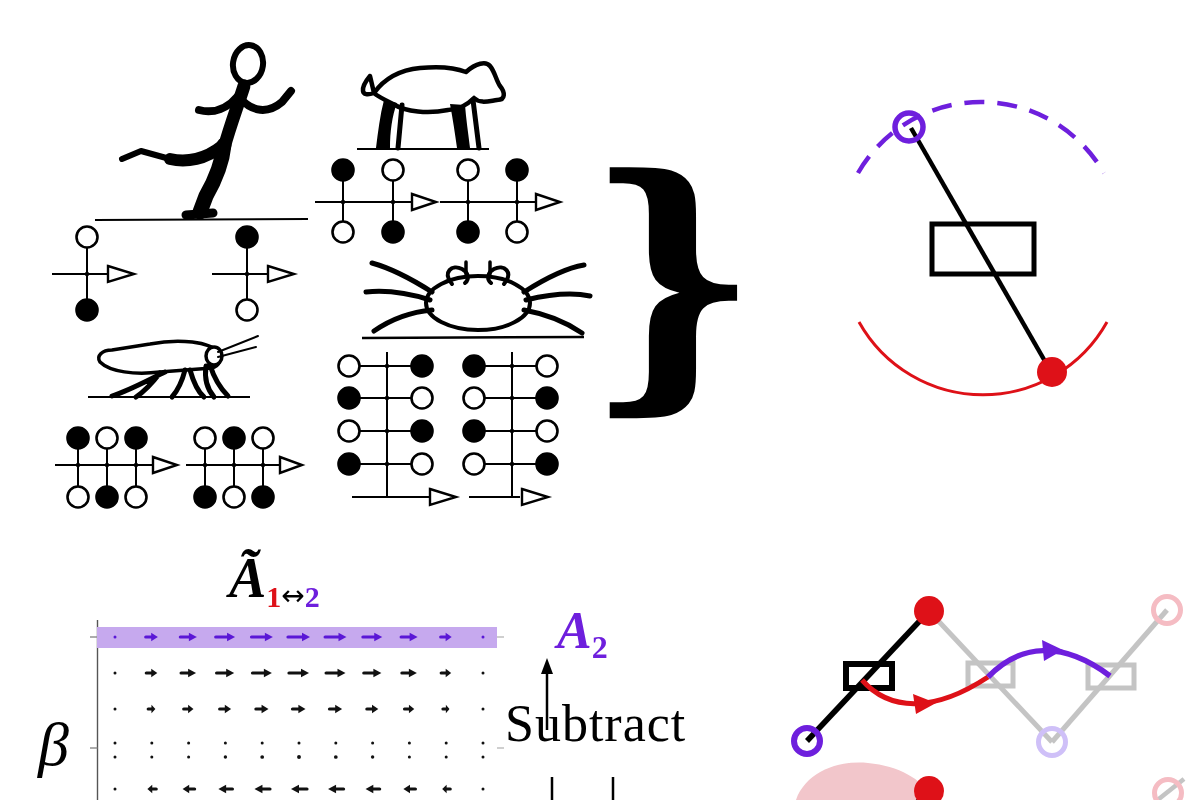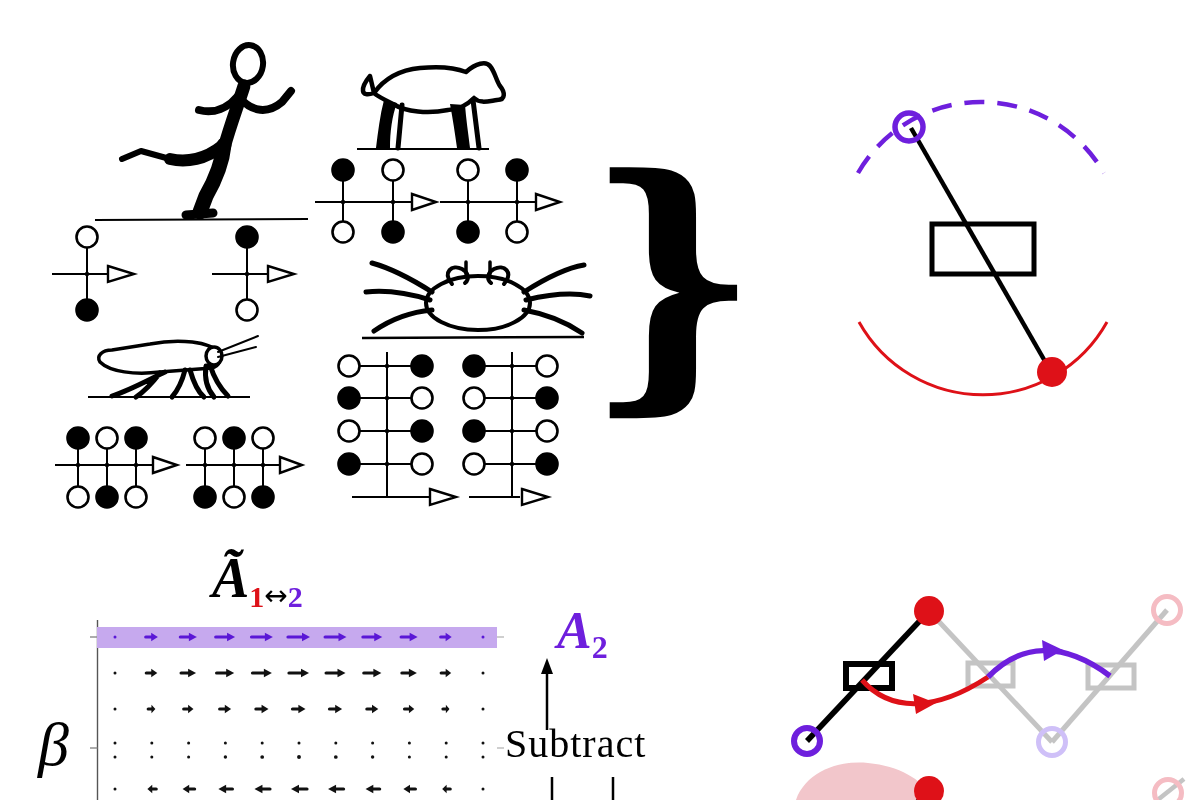--- a/index.html
+++ b/index.html
@@ -1,27 +1,27 @@
 <!DOCTYPE html>
 <html><head>
 <meta charset="utf-8">
 <style>
   html,body{margin:0;padding:0;background:#fff;}
   .canvas{position:relative;width:1200px;height:800px;background:#ffffff;overflow:hidden;
           font-family:"Liberation Serif","DejaVu Serif",serif;}
   svg{position:absolute;left:0;top:0;}
   .lbl{position:absolute;line-height:1;white-space:nowrap;}
-  .matrix-label{left:212px;top:550px;font-size:56px;font-weight:bold;font-style:italic;color:#000;text-align:center;}
+  .matrix-label{left:229px;top:550px;font-size:56px;font-weight:bold;font-style:italic;color:#000;text-align:center;}
   .matrix-label .sub{font-size:30px;font-weight:bold;font-style:normal;position:relative;top:10px;}
   .matrix-label .rel{font-size:28px;font-weight:normal;font-style:normal;position:relative;top:8px;
                      font-family:"DejaVu Sans",sans-serif;}
   .a2-label{left:509px;top:605px;font-size:52px;font-weight:bold;font-style:italic;margin-left:48px;}
   .a2-label .sub{font-size:32px;font-weight:bold;font-style:normal;position:relative;top:10px;}
   .beta-label{left:38px;top:713px;font-size:62px;font-style:italic;color:#000;}
-  .subtract-label{left:505px;top:724px;font-size:40px;color:#000;letter-spacing:1px;}
+  .subtract-label{left:505px;top:698px;font-size:52px;color:#000;letter-spacing:1px;}
   .brace{left:585px;top:136px;font-size:272px;font-weight:bold;color:#000;
          font-family:"DejaVu Serif",serif;position:absolute;line-height:1.05;}
 </style>
 </head>
 <body>
 
 <div class="canvas">
 
   <svg id="scene" width="1200" height="800" viewBox="0 0 1200 800">
 

